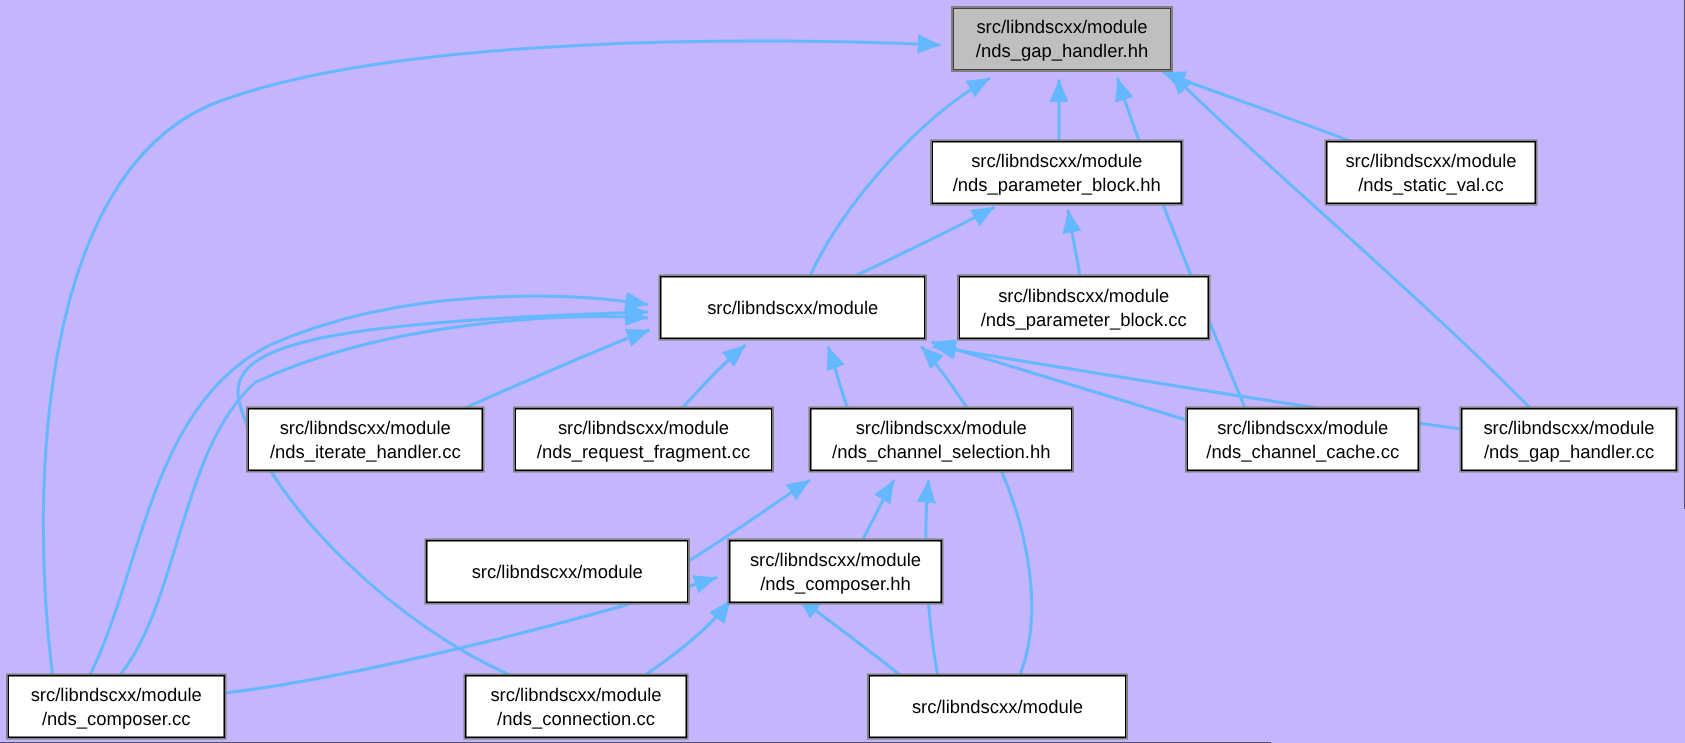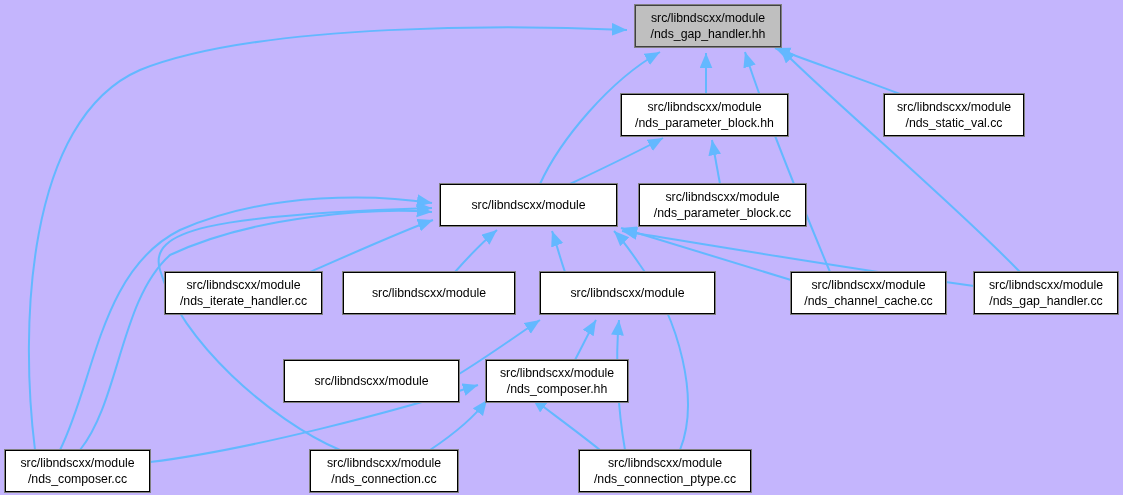--- a/index.html
+++ b/index.html
@@ -104,23 +104,25 @@
       <div class="node" style="left: 639px; top: 184px; width: 167px; height: 42px;">
         <span class="l1">src/libndscxx/module</span>
         <span class="l2">/nds_parameter_block.cc</span>
       </div>
       <div class="node" style="left: 165px; top: 272px; width: 157px; height: 42px;">
         <span class="l1">src/libndscxx/module</span>
         <span class="l2">/nds_iterate_handler.cc</span>
       </div>
       <div class="node" style="left: 343px; top: 272px; width: 172px; height: 42px;">
         <span class="l1">src/libndscxx/module</span>
+        <span class="l2">/nds_request_fragment.cc</span>
       </div>
       <div class="node" style="left: 540px; top: 272px; width: 175px; height: 42px;">
         <span class="l1">src/libndscxx/module</span>
+        <span class="l2">/nds_channel_selection.hh</span>
       </div>
       <div class="node" style="left: 791px; top: 272px; width: 155px; height: 42px;">
         <span class="l1">src/libndscxx/module</span>
         <span class="l2">/nds_channel_cache.cc</span>
       </div>
       <div class="node" style="left: 974px; top: 272px; width: 144px; height: 42px;">
         <span class="l1">src/libndscxx/module</span>
         <span class="l2">/nds_gap_handler.cc</span>
       </div>
       <div class="node" style="left: 284px; top: 360px; width: 175px; height: 42px;">
@@ -133,16 +135,15 @@
       <div class="node" style="left: 5px; top: 450px; width: 145px; height: 42px;">
         <span class="l1">src/libndscxx/module</span>
         <span class="l2">/nds_composer.cc</span>
       </div>
       <div class="node" style="left: 310px; top: 450px; width: 148px; height: 42px;">
         <span class="l1">src/libndscxx/module</span>
         <span class="l2">/nds_connection.cc</span>
       </div>
       <div class="node" style="left: 579px; top: 450px; width: 172px; height: 42px;">
         <span class="l1">src/libndscxx/module</span>
-        <span class="l2">/nds_connection_ptype.cc</span>
       </div>
     </div>
 </div>
 
 </body></html>

